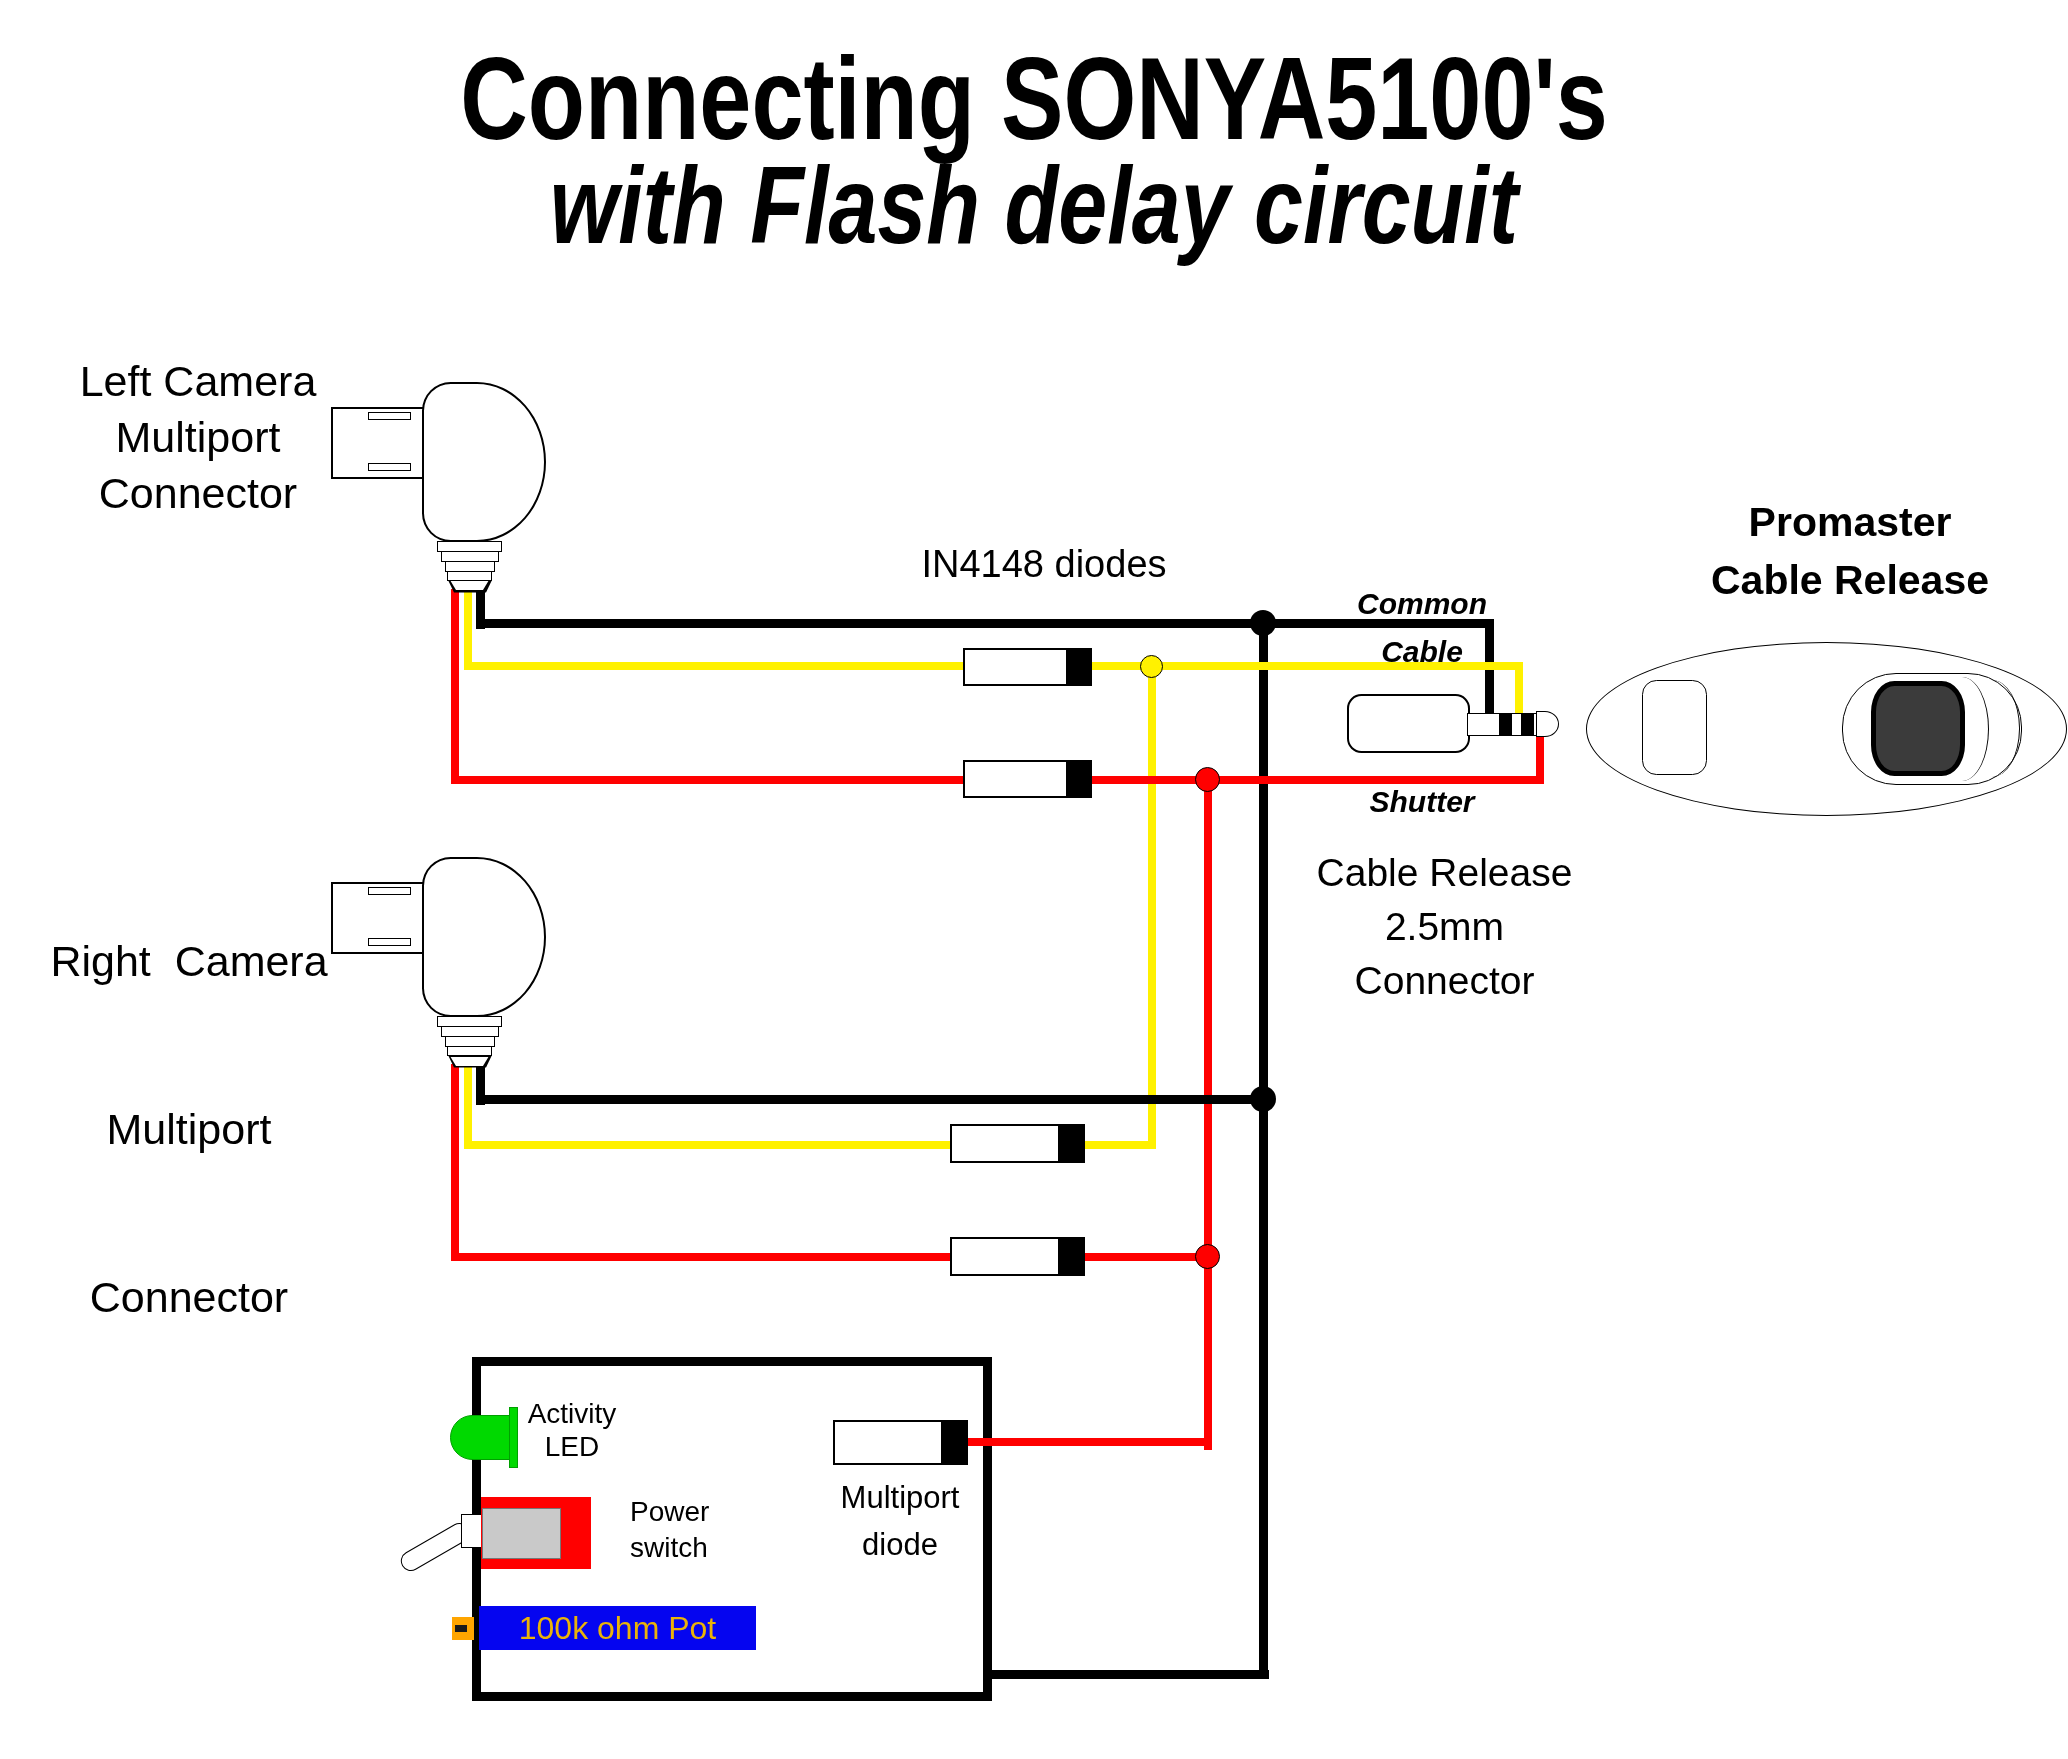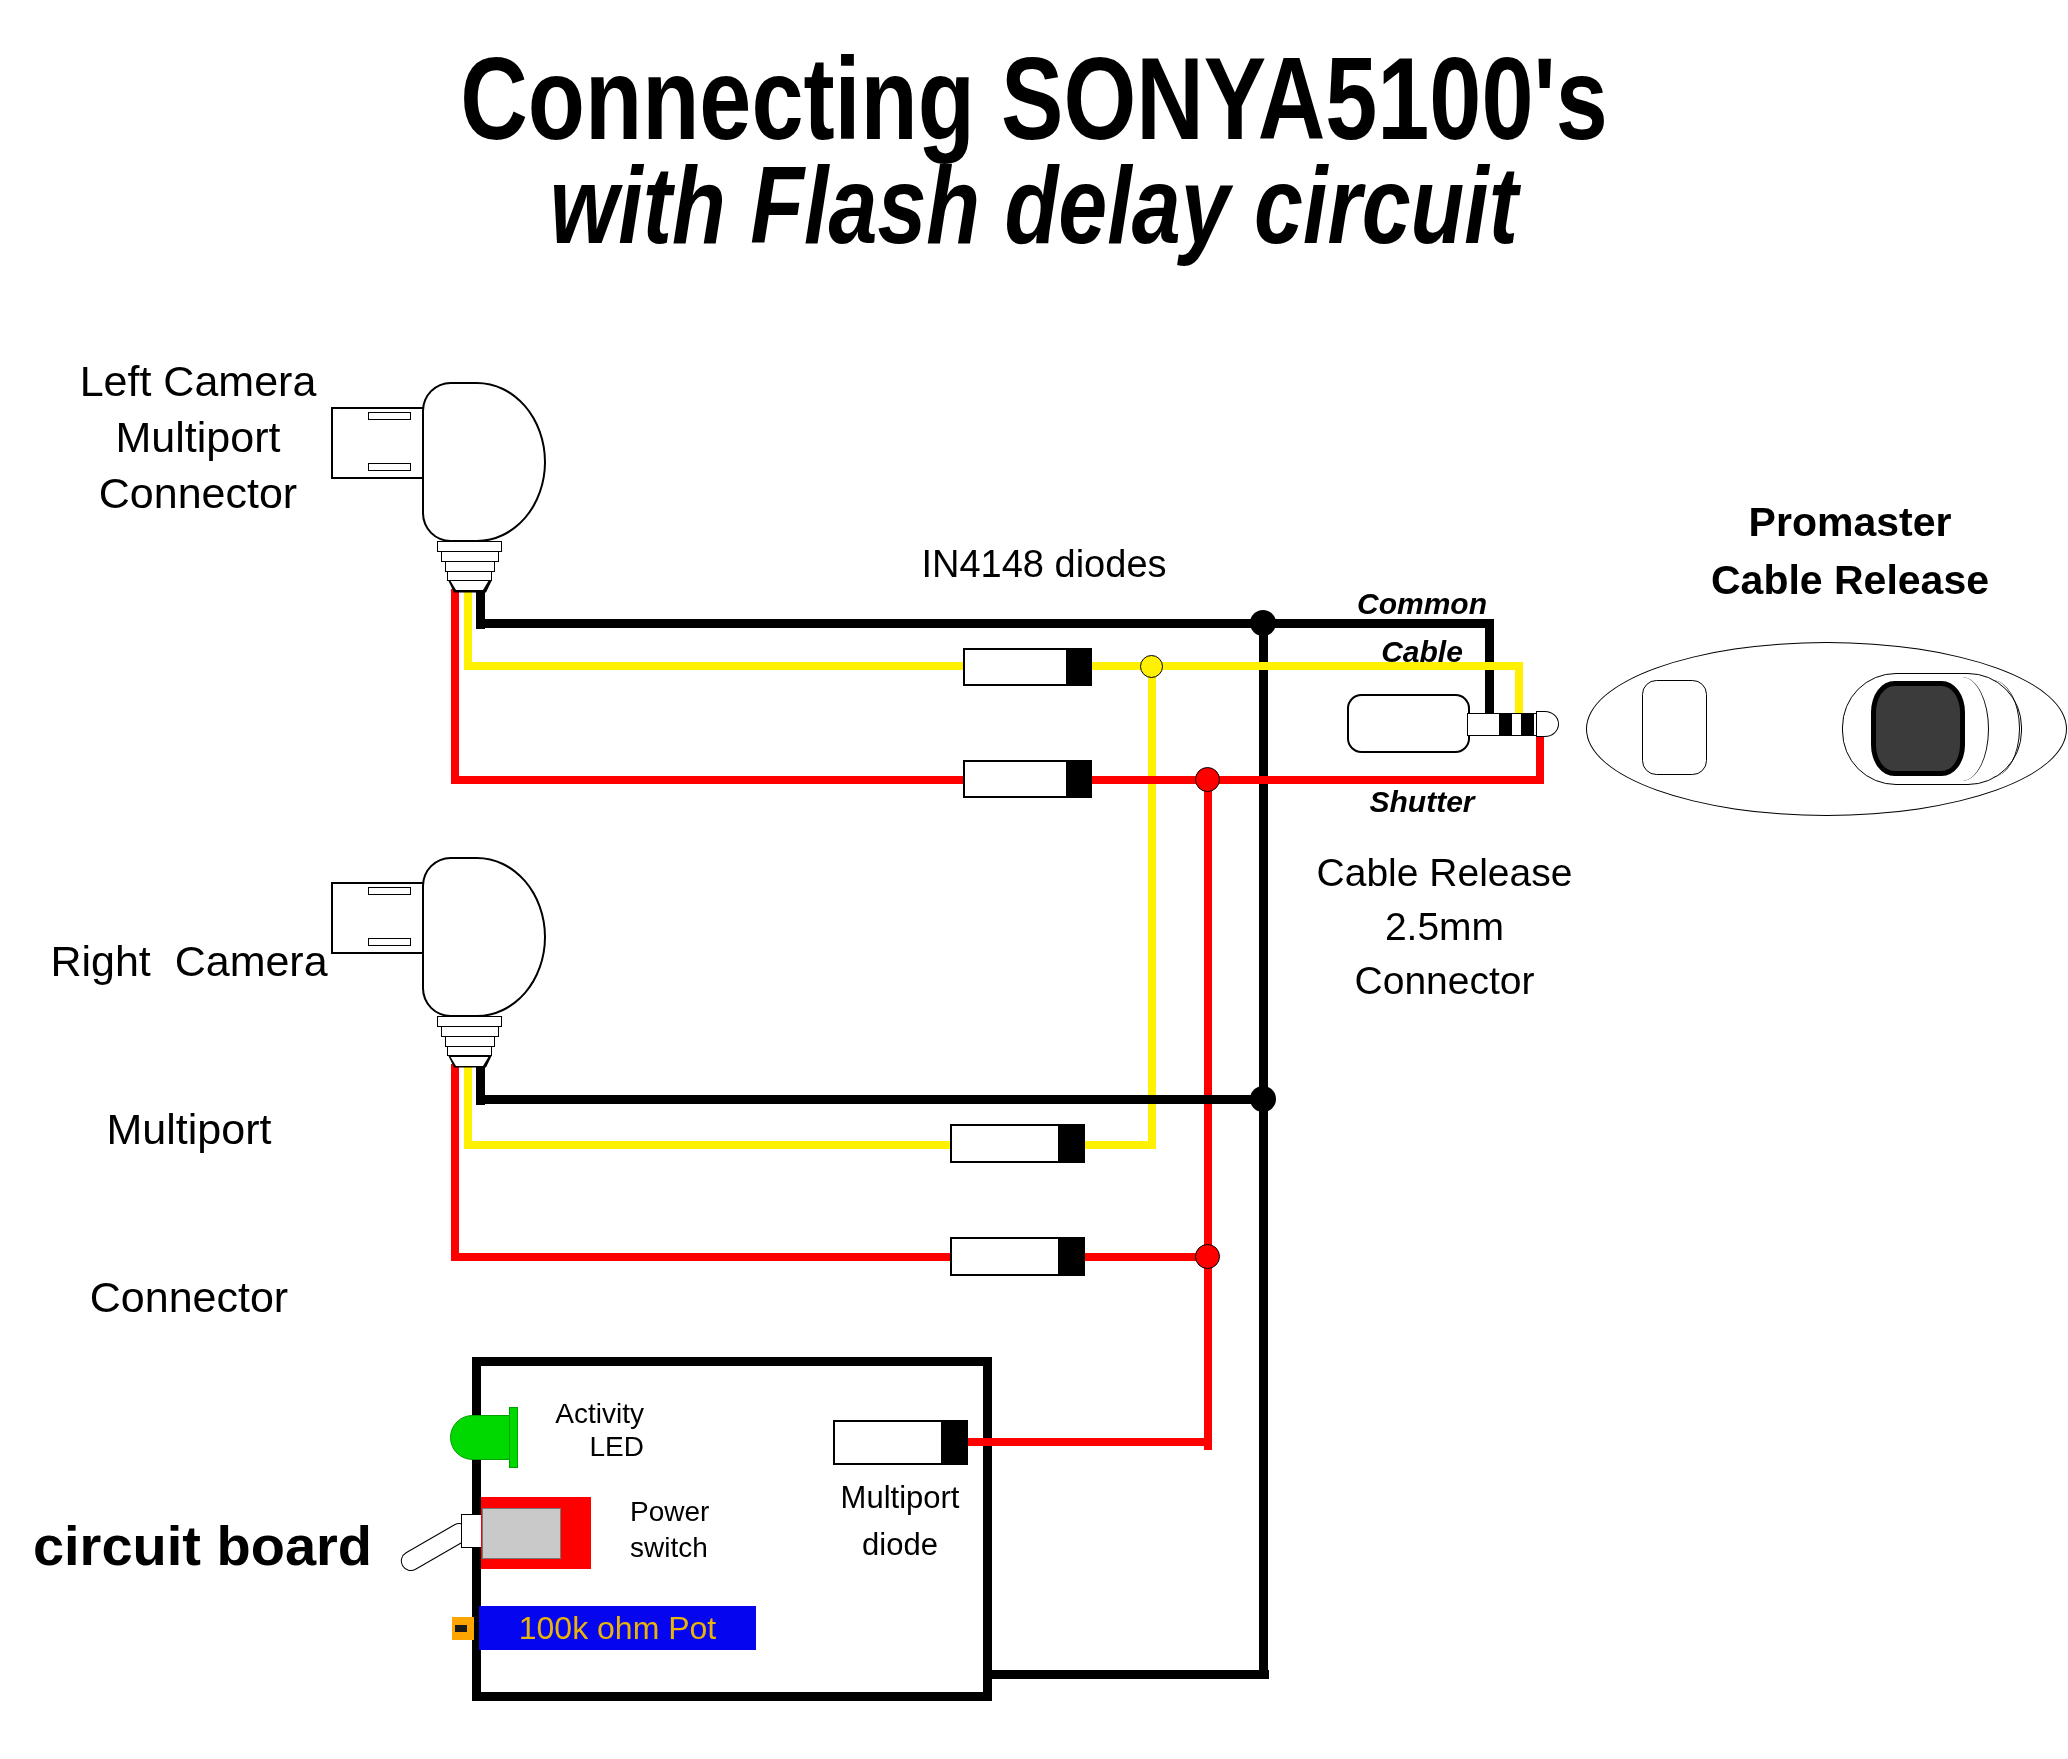--- a/index.html
+++ b/index.html
@@ -154,24 +154,23 @@
     <div>2.5mm</div>
     <div>Connector</div>
   </div>
 
   <div class="txt" style="left:792px;top:1474px;width:216px;font-size:31px;line-height:47px;">
     <div>Multiport</div>
     <div>diode</div>
   </div>
 
   <div class="txt" style="left:13.5px;top:1505px;width:378px;font-size:56px;font-weight:bold;line-height:81px;">
-    <div>circuit board</div>
   </div>
 
-  <div class="txt" style="left:500px;top:1397px;width:144px;font-size:28px;line-height:33px;text-align:right;">
+  <div class="txt" style="left:500px;top:1397px;width:144px;font-size:28px;line-height:33px;">
     <div>Activity</div>
     <div>LED</div>
   </div>
 
   <div class="txt" style="left:630px;top:1494px;width:162px;font-size:28px;line-height:36px;text-align:left;">
     <div>Power</div>
     <div>switch</div>
   </div>
 
 </div>

